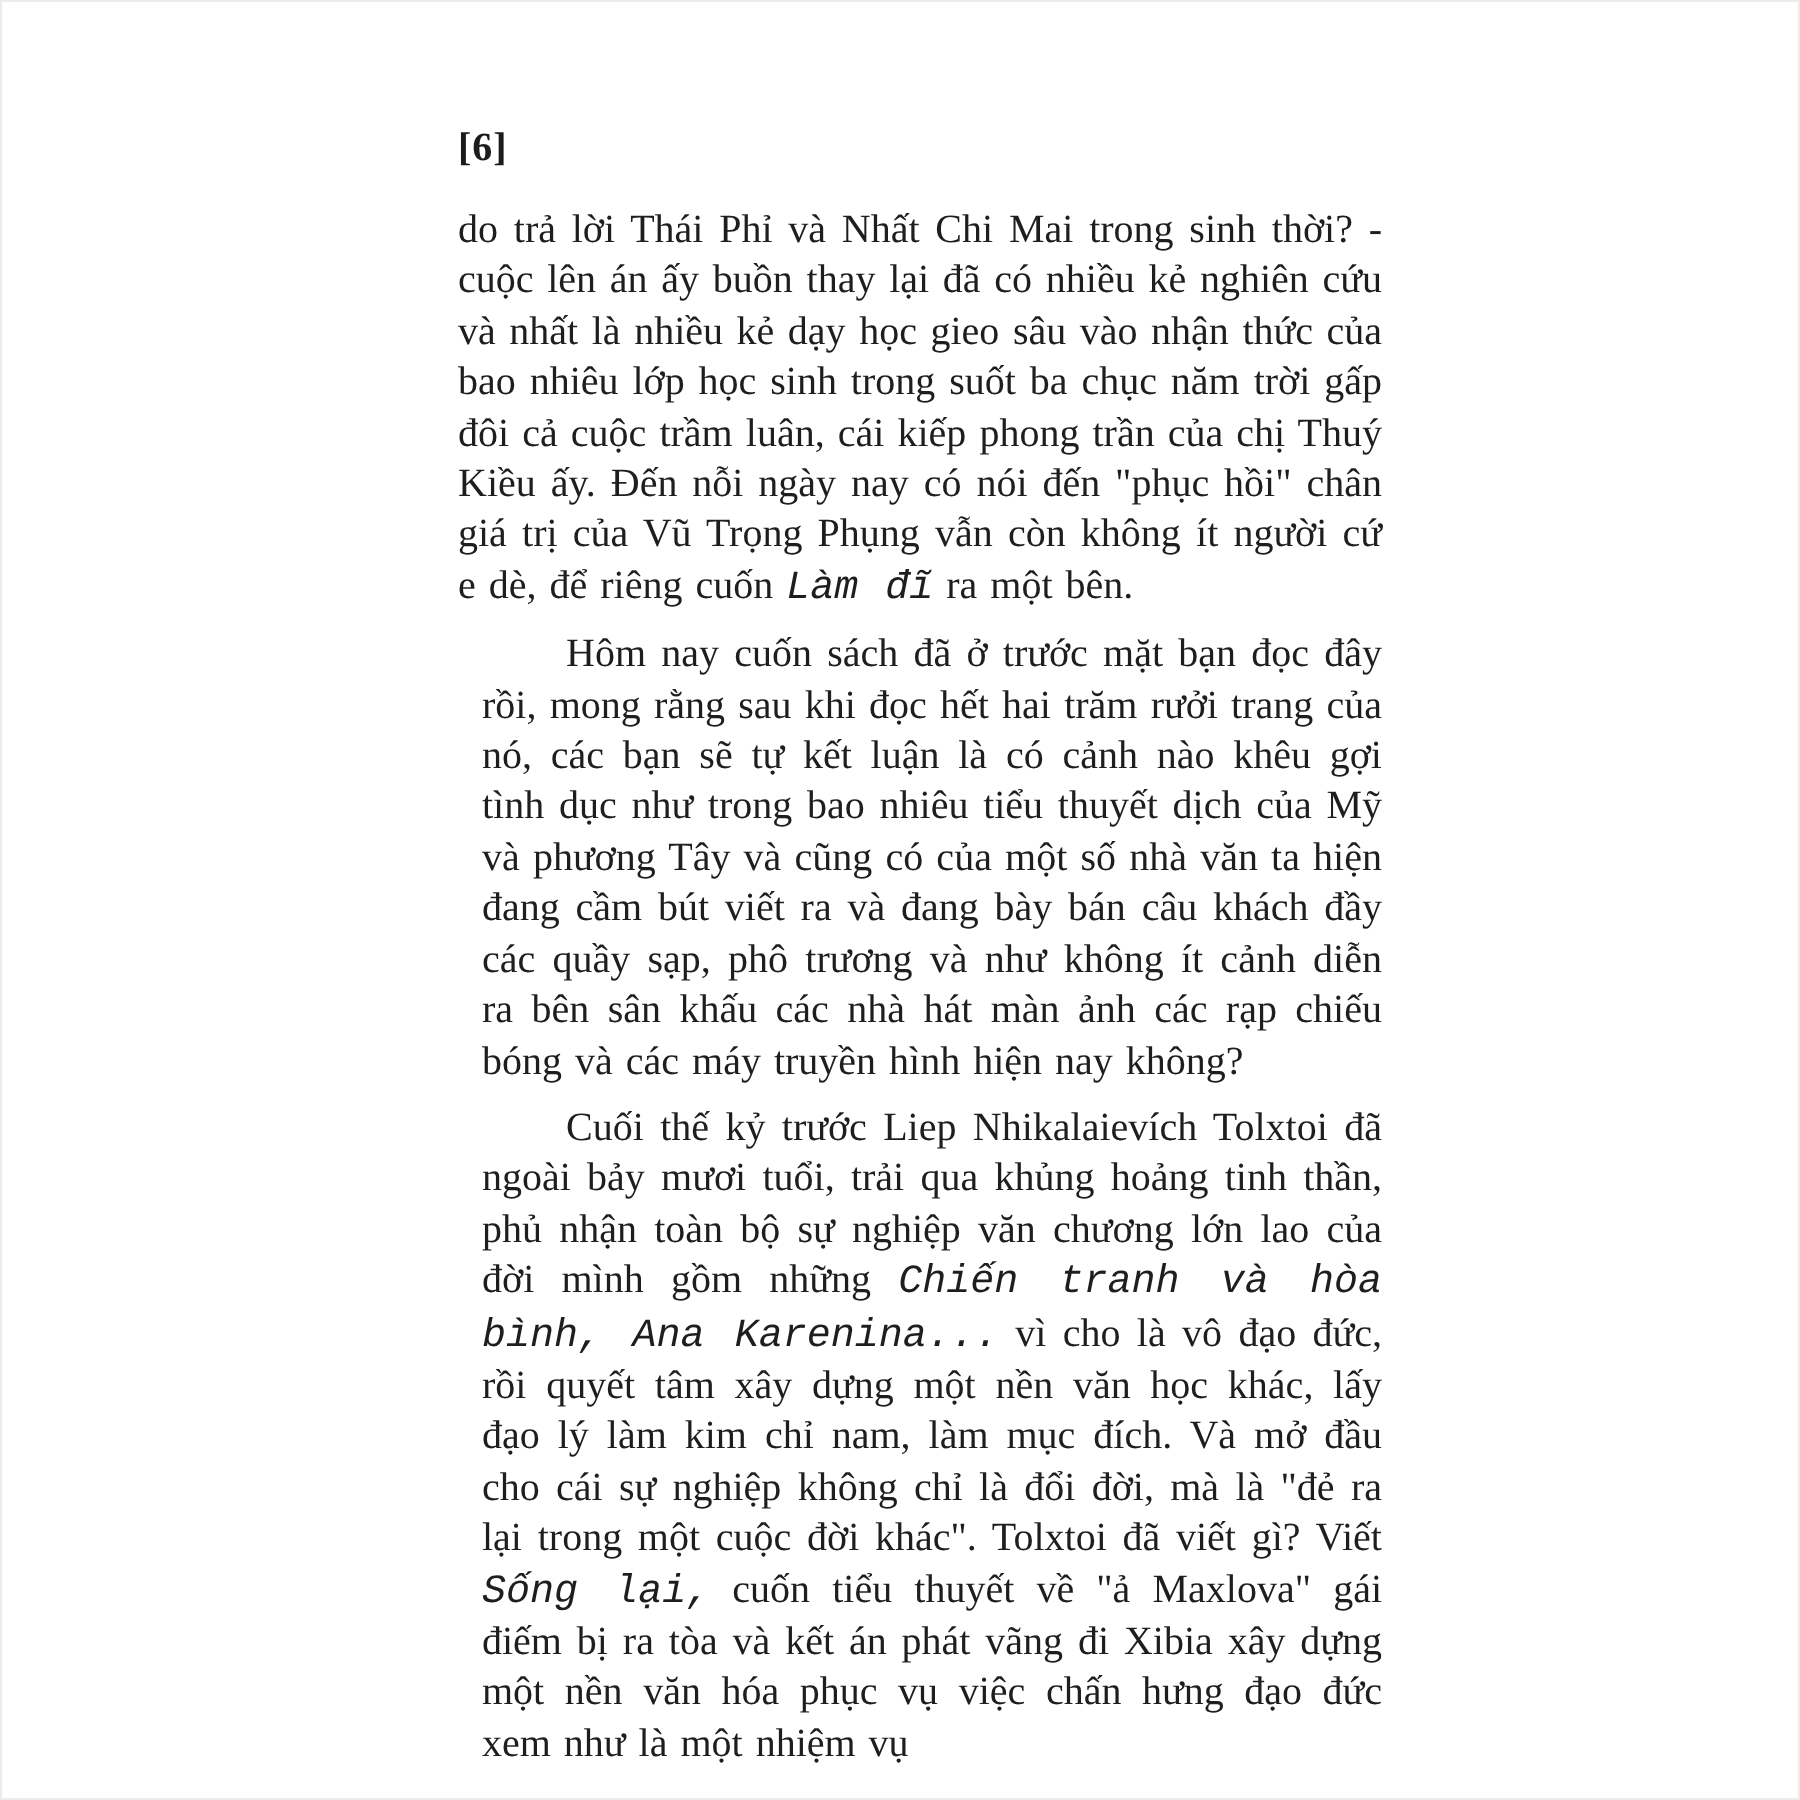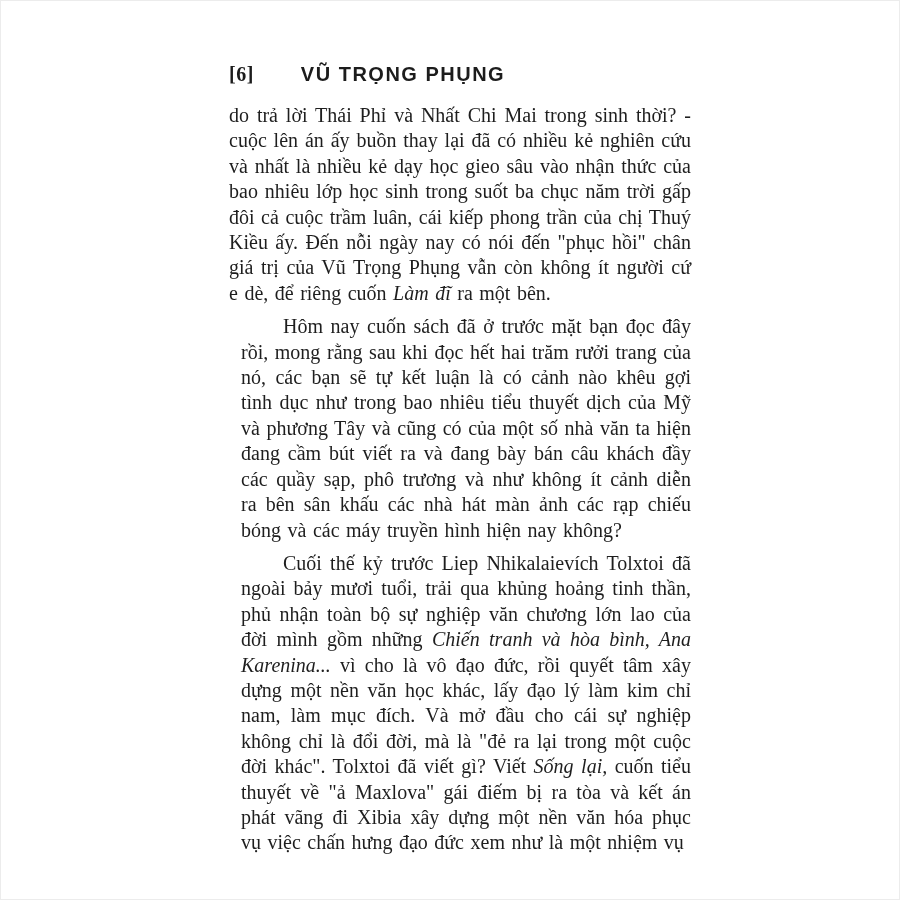--- a/index.html
+++ b/index.html
@@ -44,28 +44,27 @@
   .para {
     font-family: "Liberation Serif", serif;
     font-size: 20px;
     line-height: 25.4px;
     text-align: justify;
     text-justify: inter-word;
     word-spacing: 1.5px;
   }
   .para + .para { margin-top: 8px; margin-left: 12px; }
   .para.indent { text-indent: 42px; }
-  .it { font-style: italic; }
+  .it { font-style: italic; font-family: Liberation Mono, monospace; }
 </style>
 </head>
 <body>
 
 <div class="page">
   <div class="running-header">
     <span class="page-number">[6]</span>
-    <span class="running-title">VŨ TRỌNG PHỤNG</span>
   </div>
   <div class="page-body">
       <p class="para"><span>do trả lời Thái Phỉ và Nhất Chi Mai trong sinh thời? - cuộc lên án ấy buồn thay lại đã có nhiều kẻ nghiên cứu và nhất là nhiều kẻ dạy học gieo sâu vào nhận thức của bao nhiêu lớp học sinh trong suốt ba chục năm trời gấp đôi cả cuộc trầm luân, cái kiếp phong trần của chị Thuý Kiều ấy. Đến nỗi ngày nay có nói đến "phục hồi" chân giá trị của Vũ Trọng Phụng vẫn còn không ít người cứ e dè, để riêng cuốn </span><span class="it">Làm đĩ</span><span> ra một bên.</span></p>
       <p class="para indent"><span>Hôm nay cuốn sách đã ở trước mặt bạn đọc đây rồi, mong rằng sau khi đọc hết hai trăm rưởi trang của nó, các bạn sẽ tự kết luận là có cảnh nào khêu gợi tình dục như trong bao nhiêu tiểu thuyết dịch của Mỹ và phương Tây và cũng có của một số nhà văn ta hiện đang cầm bút viết ra và đang bày bán câu khách đầy các quầy sạp, phô trương và như không ít cảnh diễn ra bên sân khấu các nhà hát màn ảnh các rạp chiếu bóng và các máy truyền hình hiện nay không?</span></p>
       <p class="para indent"><span>Cuối thế kỷ trước Liep Nhikalaievích Tolxtoi đã ngoài bảy mươi tuổi, trải qua khủng hoảng tinh thần, phủ nhận toàn bộ sự nghiệp văn chương lớn lao của đời mình gồm những </span><span class="it">Chiến tranh và hòa bình, Ana Karenina...</span><span> vì cho là vô đạo đức, rồi quyết tâm xây dựng một nền văn học khác, lấy đạo lý làm kim chỉ nam, làm mục đích. Và mở đầu cho cái sự nghiệp không chỉ là đổi đời, mà là "đẻ ra lại trong một cuộc đời khác". Tolxtoi đã viết gì? Viết </span><span class="it">Sống lại,</span><span> cuốn tiểu thuyết về "ả Maxlova" gái điếm bị ra tòa và kết án phát vãng đi Xibia xây dựng một nền văn hóa phục vụ việc chấn hưng đạo đức xem như là một nhiệm vụ</span></p>
     </div>
 </div>
 
 </body></html>

